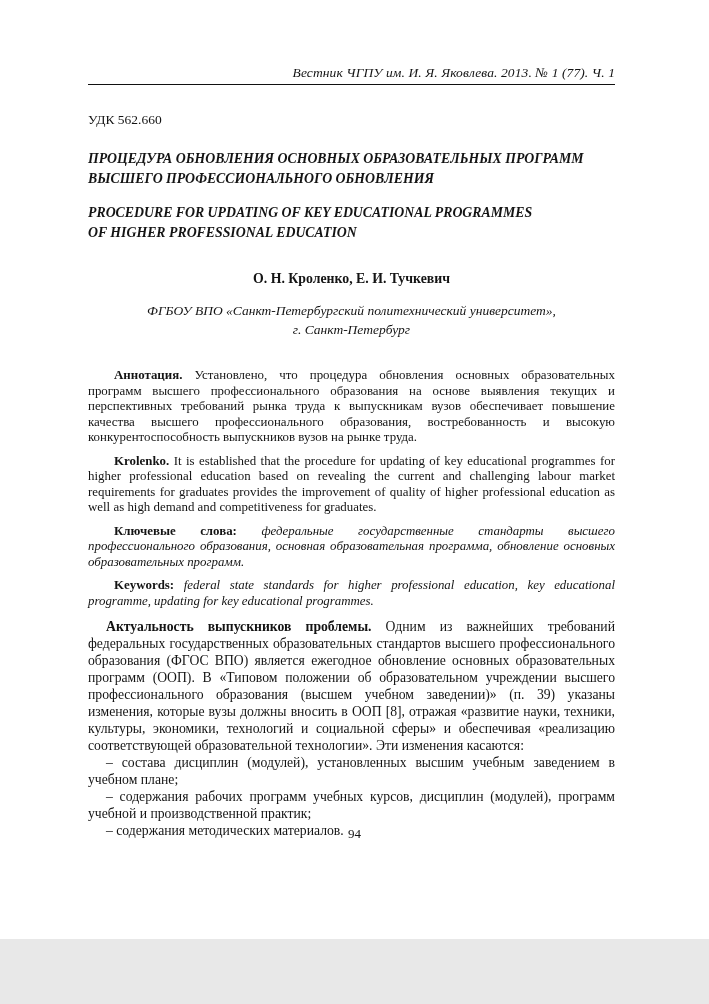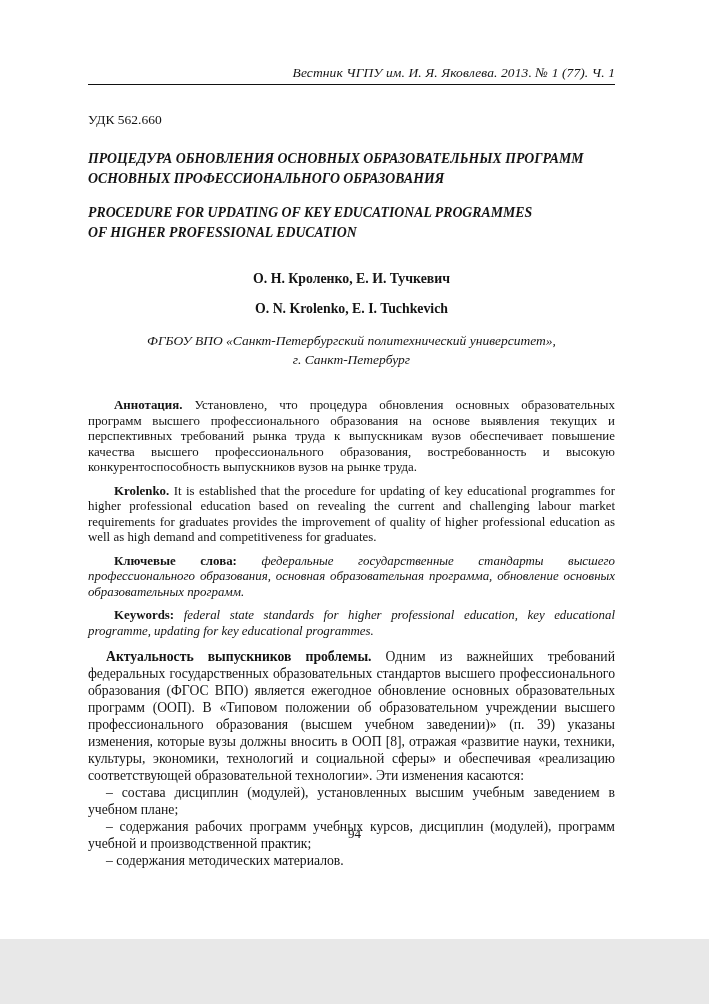--- a/index.html
+++ b/index.html
@@ -99,30 +99,29 @@
 <div class="page">
   <div class="content">
 
     <div class="journal-header">Вестник ЧГПУ им. И. Я. Яковлева. 2013. № 1 (77). Ч. 1</div>
     <hr class="header-rule">
 
     <div class="udc">УДК 562.660</div>
 
     <div class="title-ru">
       <div class="title-line">ПРОЦЕДУРА ОБНОВЛЕНИЯ ОСНОВНЫХ ОБРАЗОВАТЕЛЬНЫХ ПРОГРАММ</div>
-      <div class="title-line">ОСНОВНЫХ ПРОФЕССИОНАЛЬНОГО ОБРАЗОВАНИЯ</div>
+      <div class="title-line">ВЫСШЕГО ПРОФЕССИОНАЛЬНОГО ОБНОВЛЕНИЯ</div>
     </div>
 
     <div class="title-en">
       <div class="title-line">PROCEDURE FOR UPDATING OF KEY EDUCATIONAL PROGRAMMES</div>
       <div class="title-line">OF HIGHER PROFESSIONAL EDUCATION</div>
     </div>
 
     <div class="authors authors-ru">О. Н. Кроленко, Е. И. Тучкевич</div>
-    <div class="authors authors-en">O. N. Krolenko, E. I. Tuchkevich</div>
 
     <div class="affiliation">
       <div>ФГБОУ ВПО «Санкт-Петербургский политехнический университет»,</div>
       <div>г. Санкт-Петербург</div>
     </div>
 
     <p class="abs first"><span class="bold">Аннотация.</span>
       <span>Установлено, что процедура обновления основных образовательных программ высшего профессионального образования на основе выявления текущих и перспективных требований рынка труда к выпускникам вузов обеспечивает повышение качества высшего профессионального образования, востребованность и высокую конкурентоспособность выпускников вузов на рынке труда.</span></p>
 
     <p class="abs"><span class="bold">Krolenko.</span>

